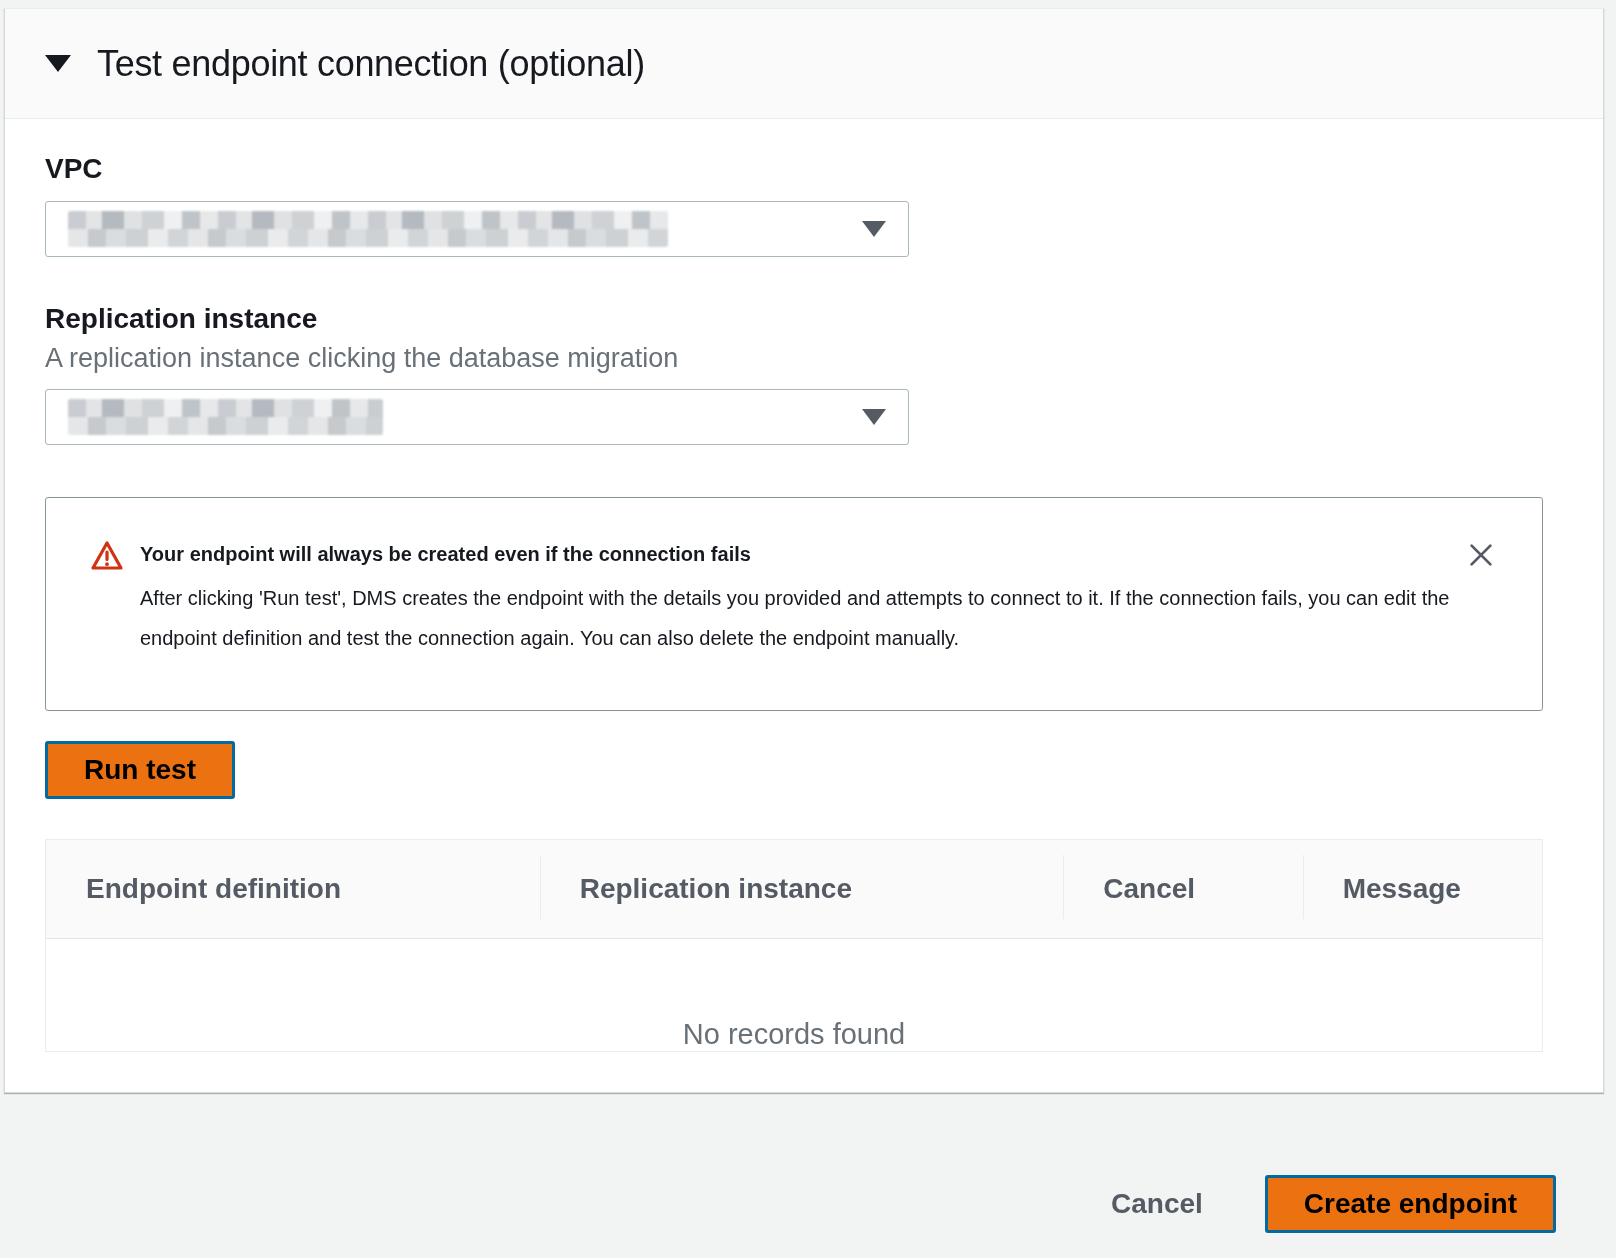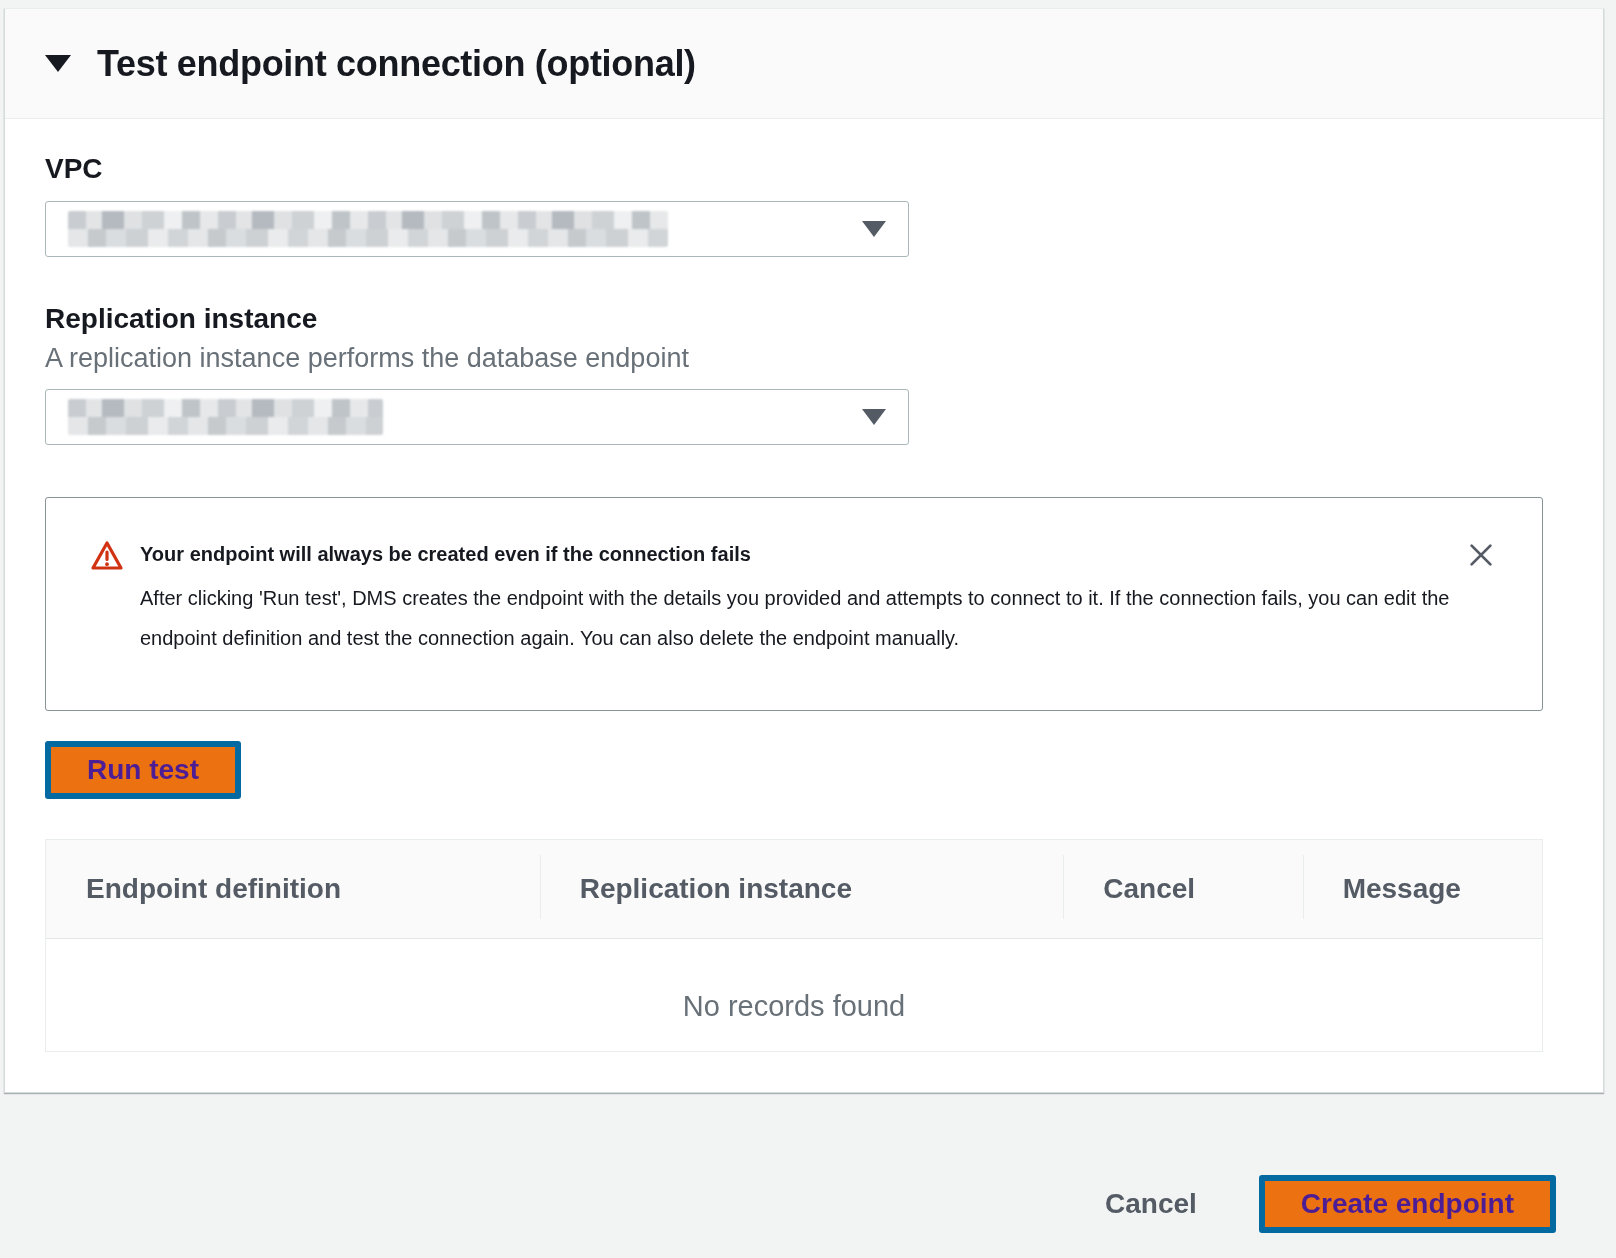--- a/index.html
+++ b/index.html
@@ -23,21 +23,21 @@
   }
   .card-header{
     display:flex;align-items:center;gap:26px;
     background:#fafafa;
     border-bottom:1px solid #eaeded;
     height:110px;box-sizing:border-box;
     padding:0 40px;
     cursor:pointer;
   }
   .panel-title{
-    margin:0;font-size:36px;font-weight:700;letter-spacing:-0.3px;color:#16191f;
+    margin:0;font-size:36px;font-weight:400;letter-spacing:-0.3px;color:#16191f;
   }
   .caret-down-lg{
     width:0;height:0;display:inline-block;
     border-left:13px solid transparent;border-right:13px solid transparent;
     border-top:17px solid #16191f;
   }
   .card-body{padding:32px 60px 40px 40px;}
 
   
   .field-label{display:block;font-size:28px;font-weight:700;line-height:36px;color:#16191f;}
@@ -91,21 +91,21 @@
   }
 
   
   .btn{
     display:inline-flex;align-items:center;justify-content:center;
     height:58px;border-radius:3px;box-sizing:border-box;
     font-family:inherit;font-size:28px;font-weight:700;
     cursor:pointer;
   }
   .btn-primary{
-    background:#ec7211;border:6px solid #0369a1;color:#4c1d95;
+    background:#ec7211;border:3px solid #0369a1;color:#000000;
     padding:0 36px;
   }
   .run-test{margin-top:30px;}
   .btn-link{
     background:none;border:none;color:#545b64;
     font-family:inherit;font-size:28px;font-weight:700;cursor:pointer;padding:0;
   }
 
   
   .table{
@@ -125,21 +125,21 @@
   .th + .th::before{
     content:"";position:absolute;left:0;top:-18px;
     width:1px;height:64px;background:#eaeded;
   }
   .th-1{width:33%;}
   .th-2{width:35%;}
   .th-3{width:16%;}
   .th-4{width:16%;}
   .tbody{
     background:#fff;height:112px;box-sizing:border-box;
-    display:flex;justify-content:center;align-items:center;
+    display:flex;justify-content:center;align-items:flex-end;
     padding-top:22px;
   }
   .empty-text{font-size:29px;color:#687078;}
 
   
   .footer{
     display:flex;justify-content:flex-end;align-items:center;
     gap:62px;
     padding:82px 60px 0 0;
   }
@@ -161,21 +161,21 @@
       <div class="form-group">
         <label class="field-label">VPC</label>
         <div class="select">
           <span class="redacted w-vpc"></span>
           <span class="caret-down-sm"></span>
         </div>
       </div>
 
       <div class="form-group">
         <label class="field-label">Replication instance</label>
-        <p class="field-desc">A replication instance performs the database endpoint</p>
+        <p class="field-desc">A replication instance clicking the database migration</p>
         <div class="select">
           <span class="redacted w-repl"></span>
           <span class="caret-down-sm"></span>
         </div>
       </div>
 
       <div class="alert">
         <span class="alert-icon">
           <svg width="34" height="31" viewBox="0 0 34 31">
             <path d="M17 3 L31 28 H3 Z" fill="none" stroke="#d13212" stroke-width="3.2" stroke-linejoin="round"></path>

